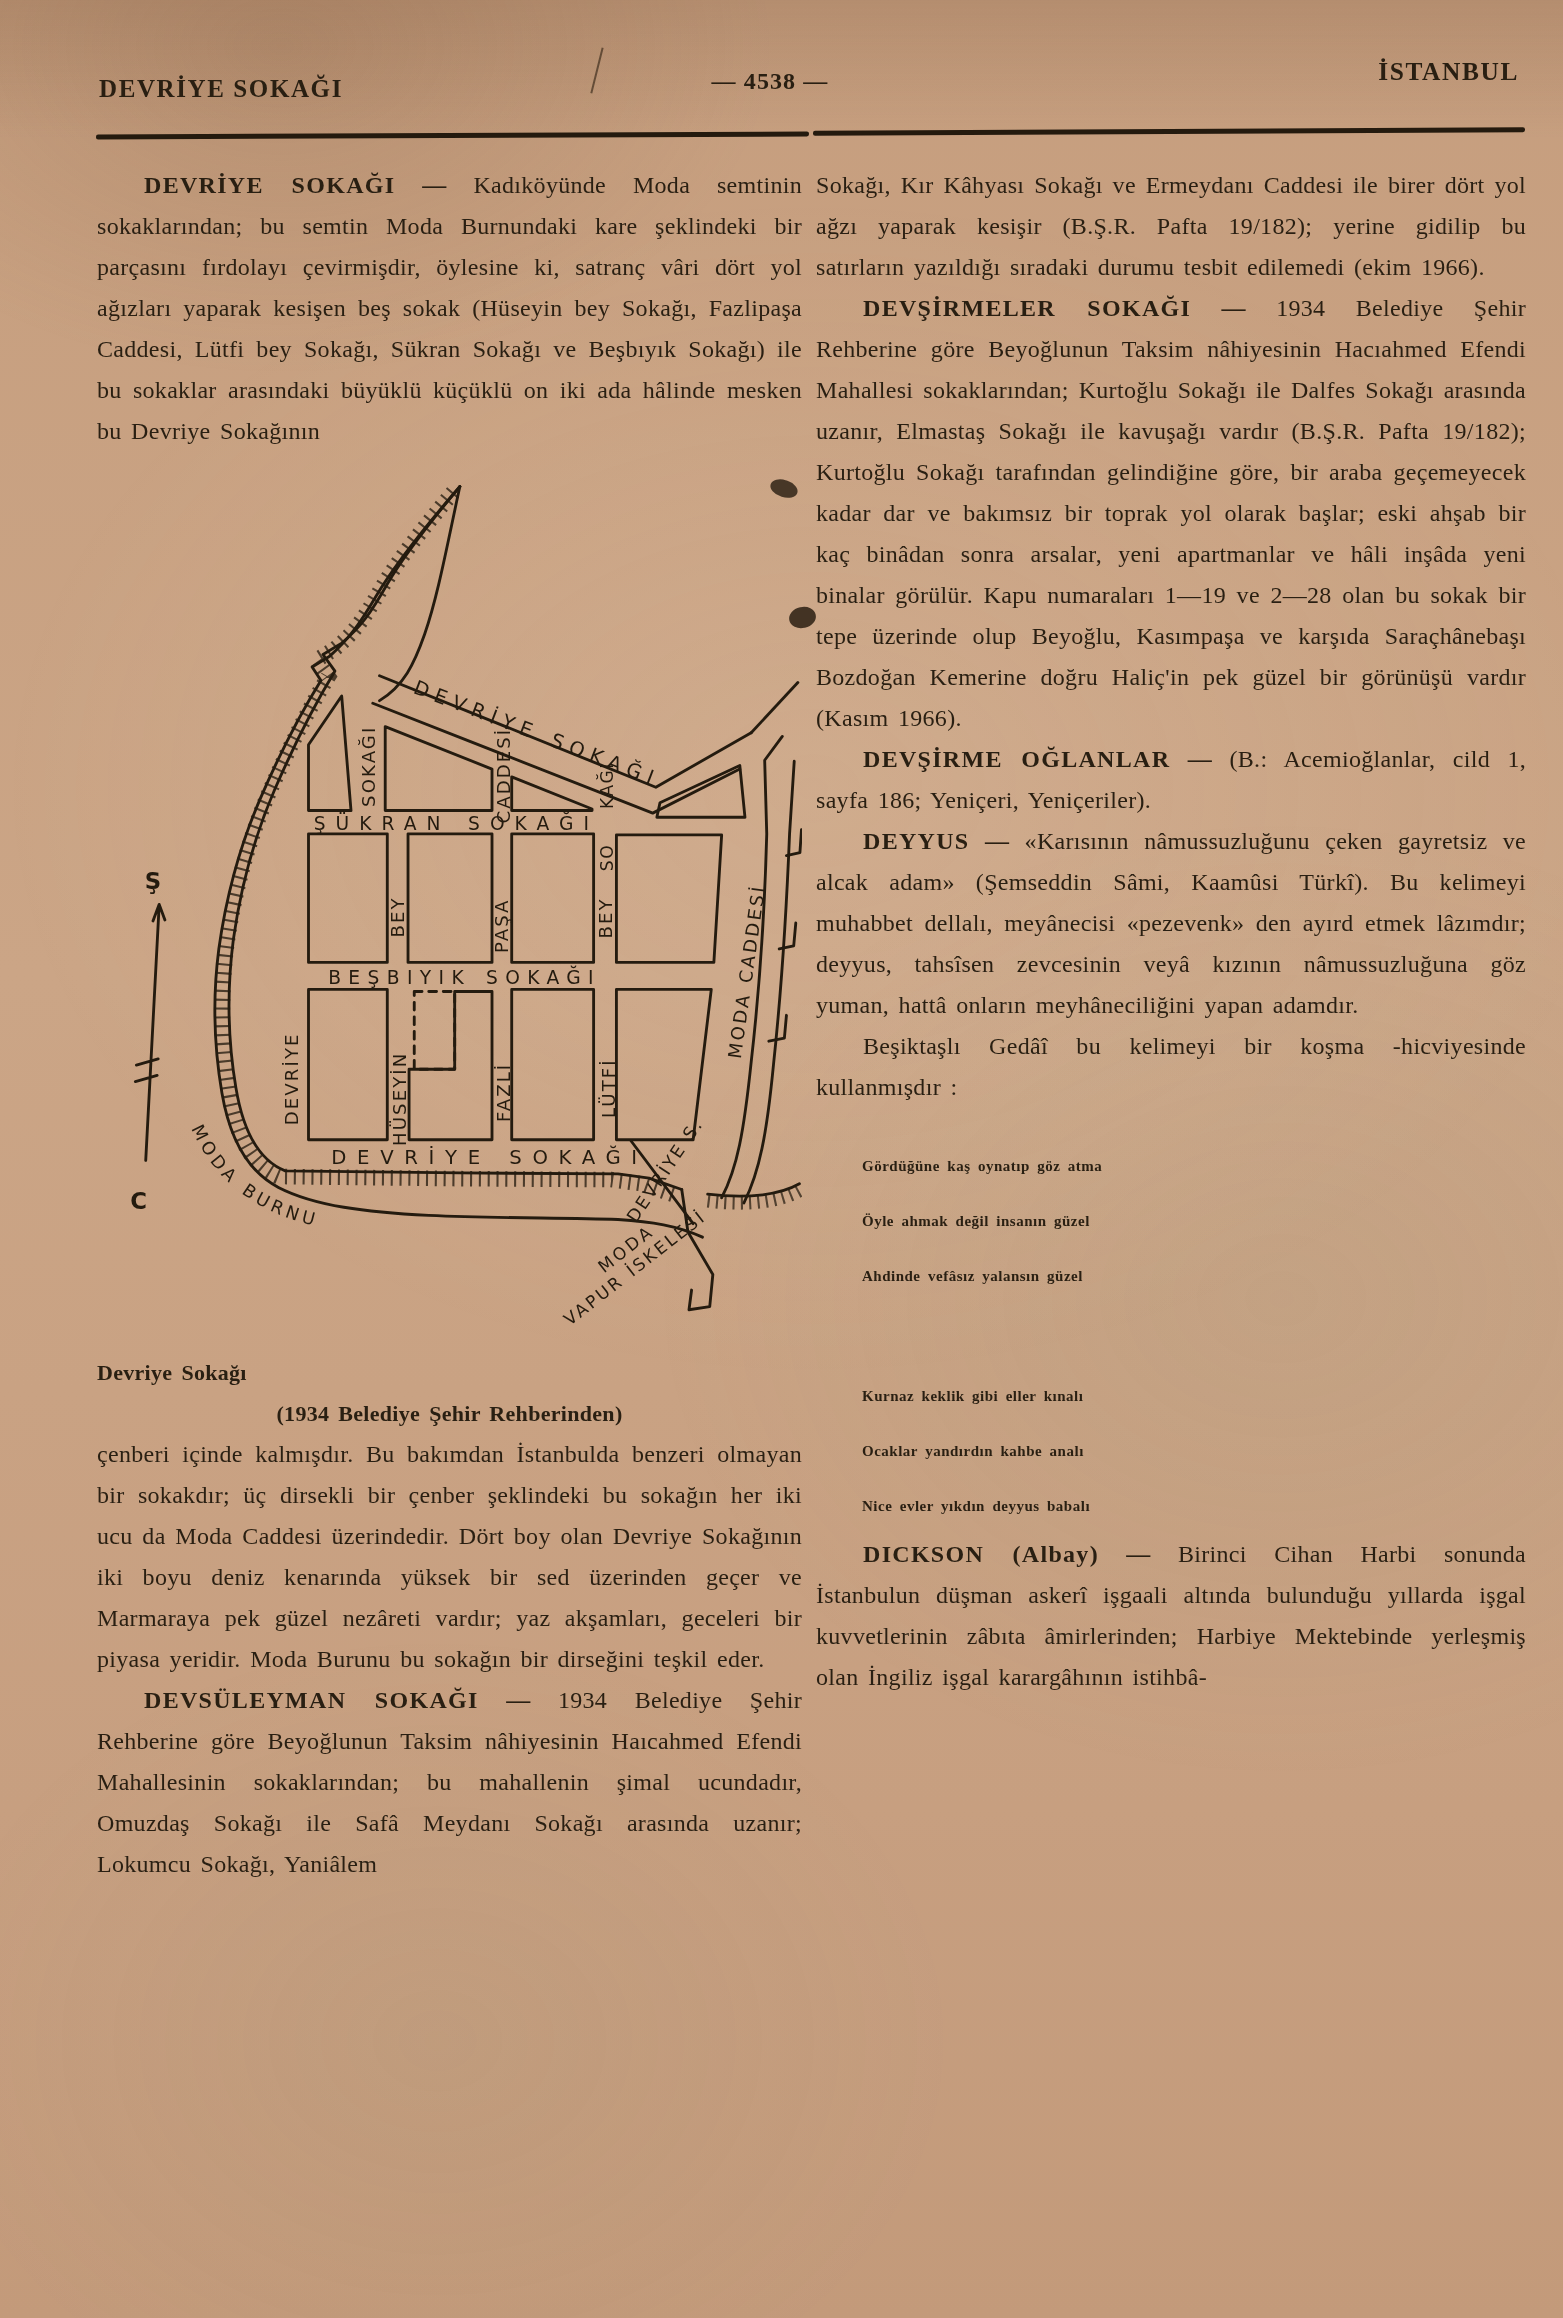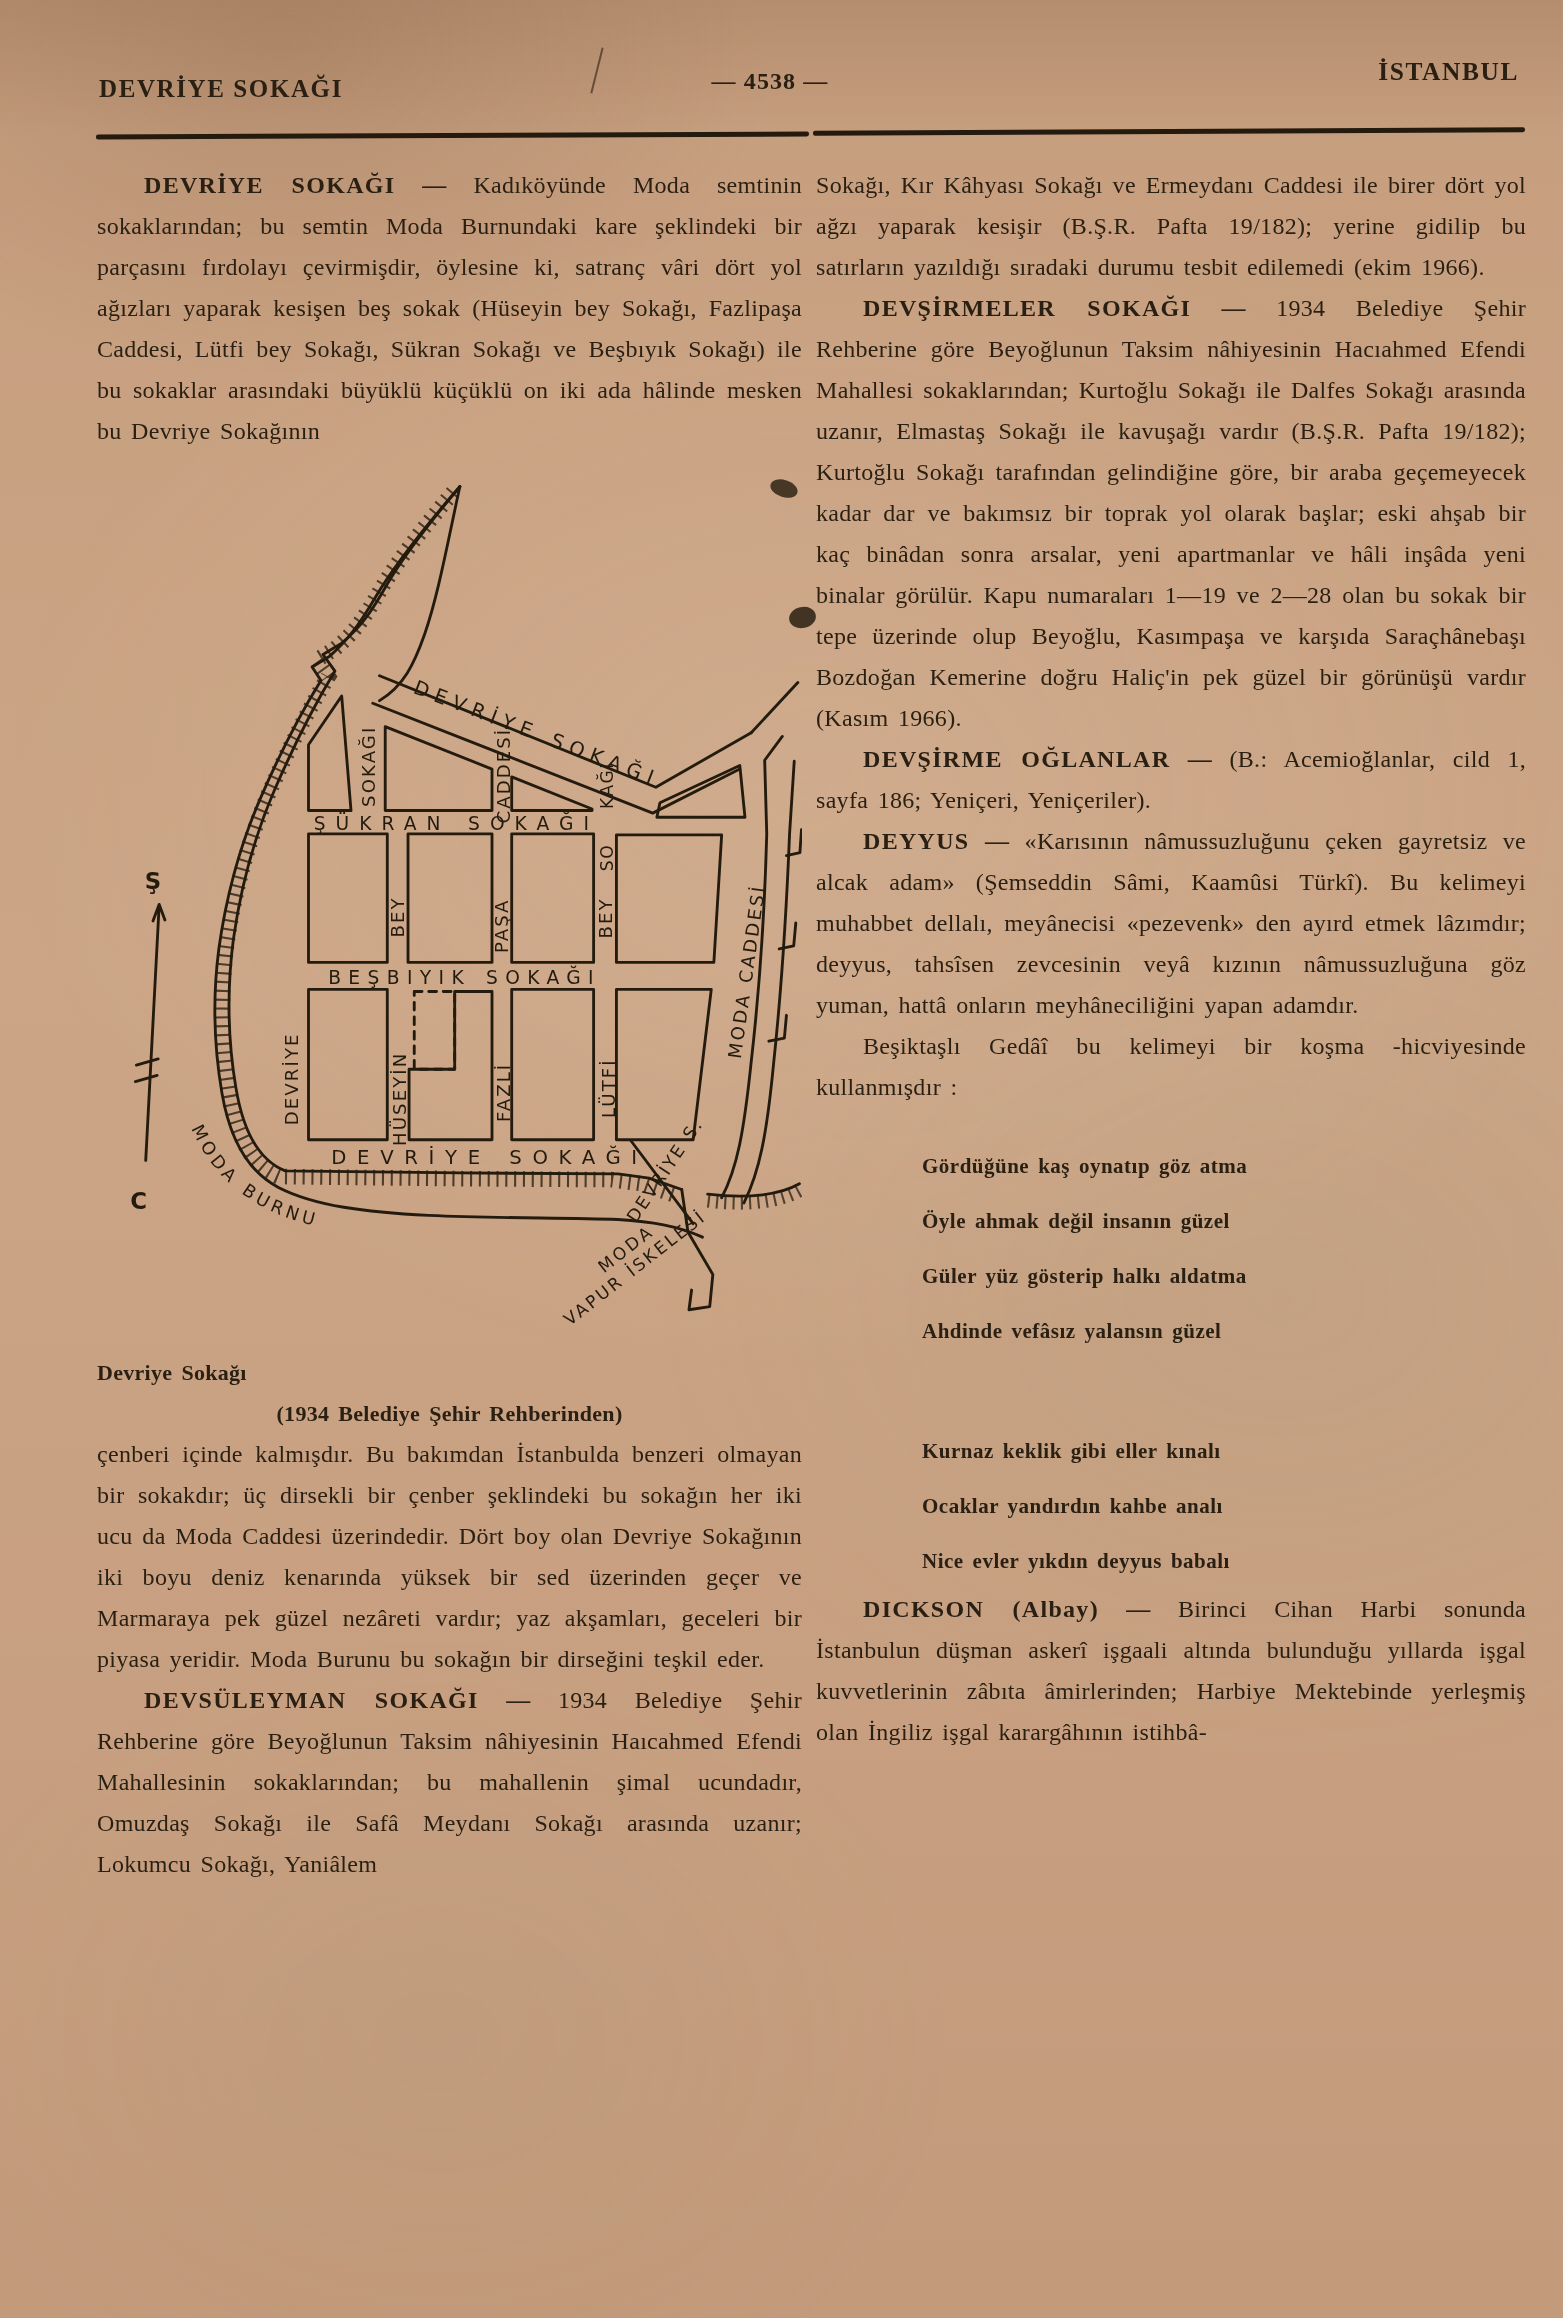--- a/index.html
+++ b/index.html
@@ -34,21 +34,21 @@
   .term{font-weight:bold;letter-spacing:1.3px;white-space:nowrap;}
   .dash{font-weight:bold;}
 
   figure.mapfig{margin:19px 0 0 0;}
   .map-svg{display:block;width:705px;height:auto;}
   .map-caption-title{margin-top:16px;text-align:left;font-weight:bold;font-size:22px;text-indent:0;}
   .map-caption-source{margin-top:11.6px;margin-bottom:40px;text-align:center;font-weight:bold;font-size:22px;text-indent:0;}
 
   .signature{margin-top:5.3px;text-align:right;padding-right:59px;font-weight:bold;font-size:23px;letter-spacing:1.1px;}
   .poem-intro{text-indent:47px;}
-  .poem{margin:31px 0 0 106px;font-weight:bold;font-size:21px;line-height:55px;text-align:left;letter-spacing:0.5px;}
+  .poem{margin:31px 0 0 46px;font-weight:bold;font-size:15px;line-height:55px;text-align:left;letter-spacing:0.5px;}
   .poem.second{margin-top:65px;}
   .poem div{white-space:nowrap;}
 
   .maplabel{font-family:"DejaVu Sans", sans-serif;fill:#241b0f;}
 </style>
 </head>
 <body>
 
 <div class="hdr-left">DEVRİYE SOKAĞI</div>
 <div class="hdr-center">— 4538 —</div>
@@ -177,21 +177,20 @@
 
   <p class="entry spaced"><span class="term">DEYYUS</span>
     <span class="dash">—</span>
     <span>«Karısının nâmussuzluğunu çeken gayretsiz ve alcak adam» (Şemseddin Sâmi, Kaamûsi Türkî). Bu kelimeyi muhabbet dellalı, meyânecisi «pezevenk» den ayırd etmek lâzımdır; deyyus, tahsîsen zevcesinin veyâ kızının nâmussuzluğuna göz yuman, hattâ onların meyhâneciliğini yapan adamdır.</span></p>
 
   <p class="poem-intro">Beşiktaşlı Gedâî bu kelimeyi bir koşma -hicviyesinde kullanmışdır :</p>
 
   <div class="poem">
     <div>Gördüğüne kaş oynatıp göz atma</div>
     <div>Öyle ahmak değil insanın güzel</div>
-    <div>Güler yüz gösterip halkı aldatma</div>
     <div>Ahdinde vefâsız yalansın güzel</div>
   </div>
   <div class="poem second">
     <div>Kurnaz keklik gibi eller kınalı</div>
     <div>Ocaklar yandırdın kahbe analı</div>
     <div>Nice evler yıkdın deyyus babalı</div>
   </div>
 
   <p class="entry spaced"><span class="term">DICKSON (Albay)</span>
     <span class="dash">—</span>

